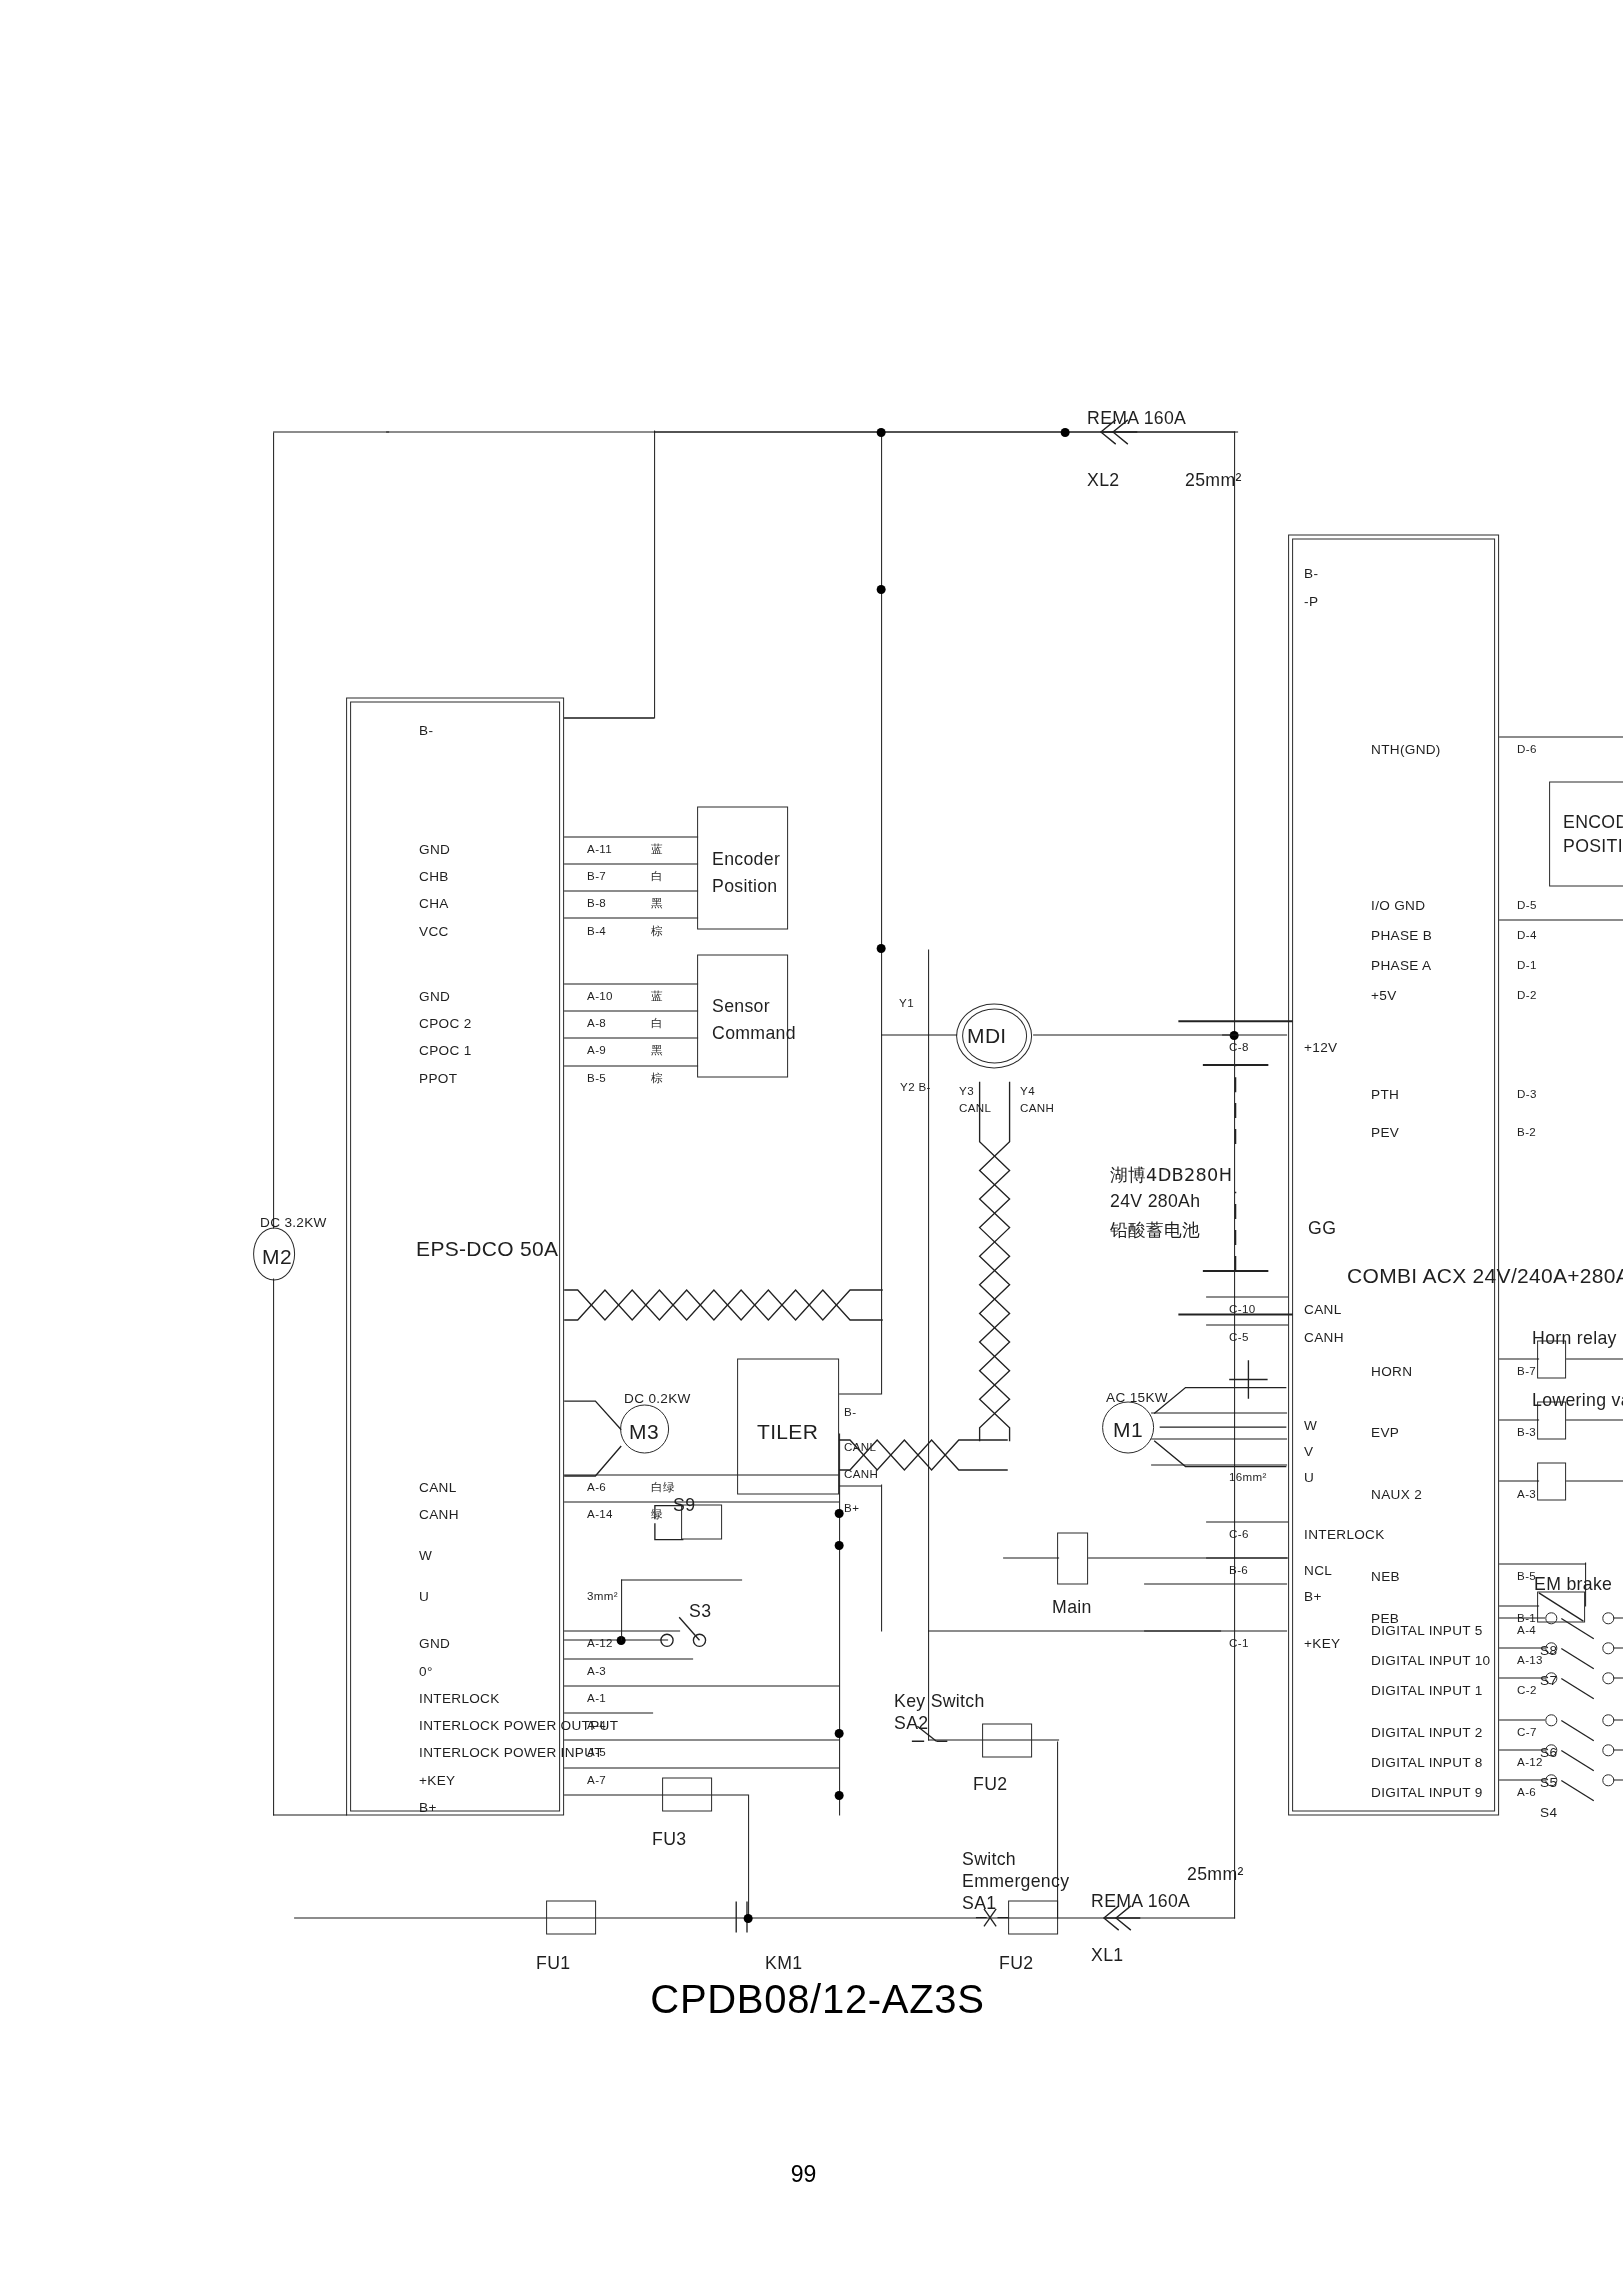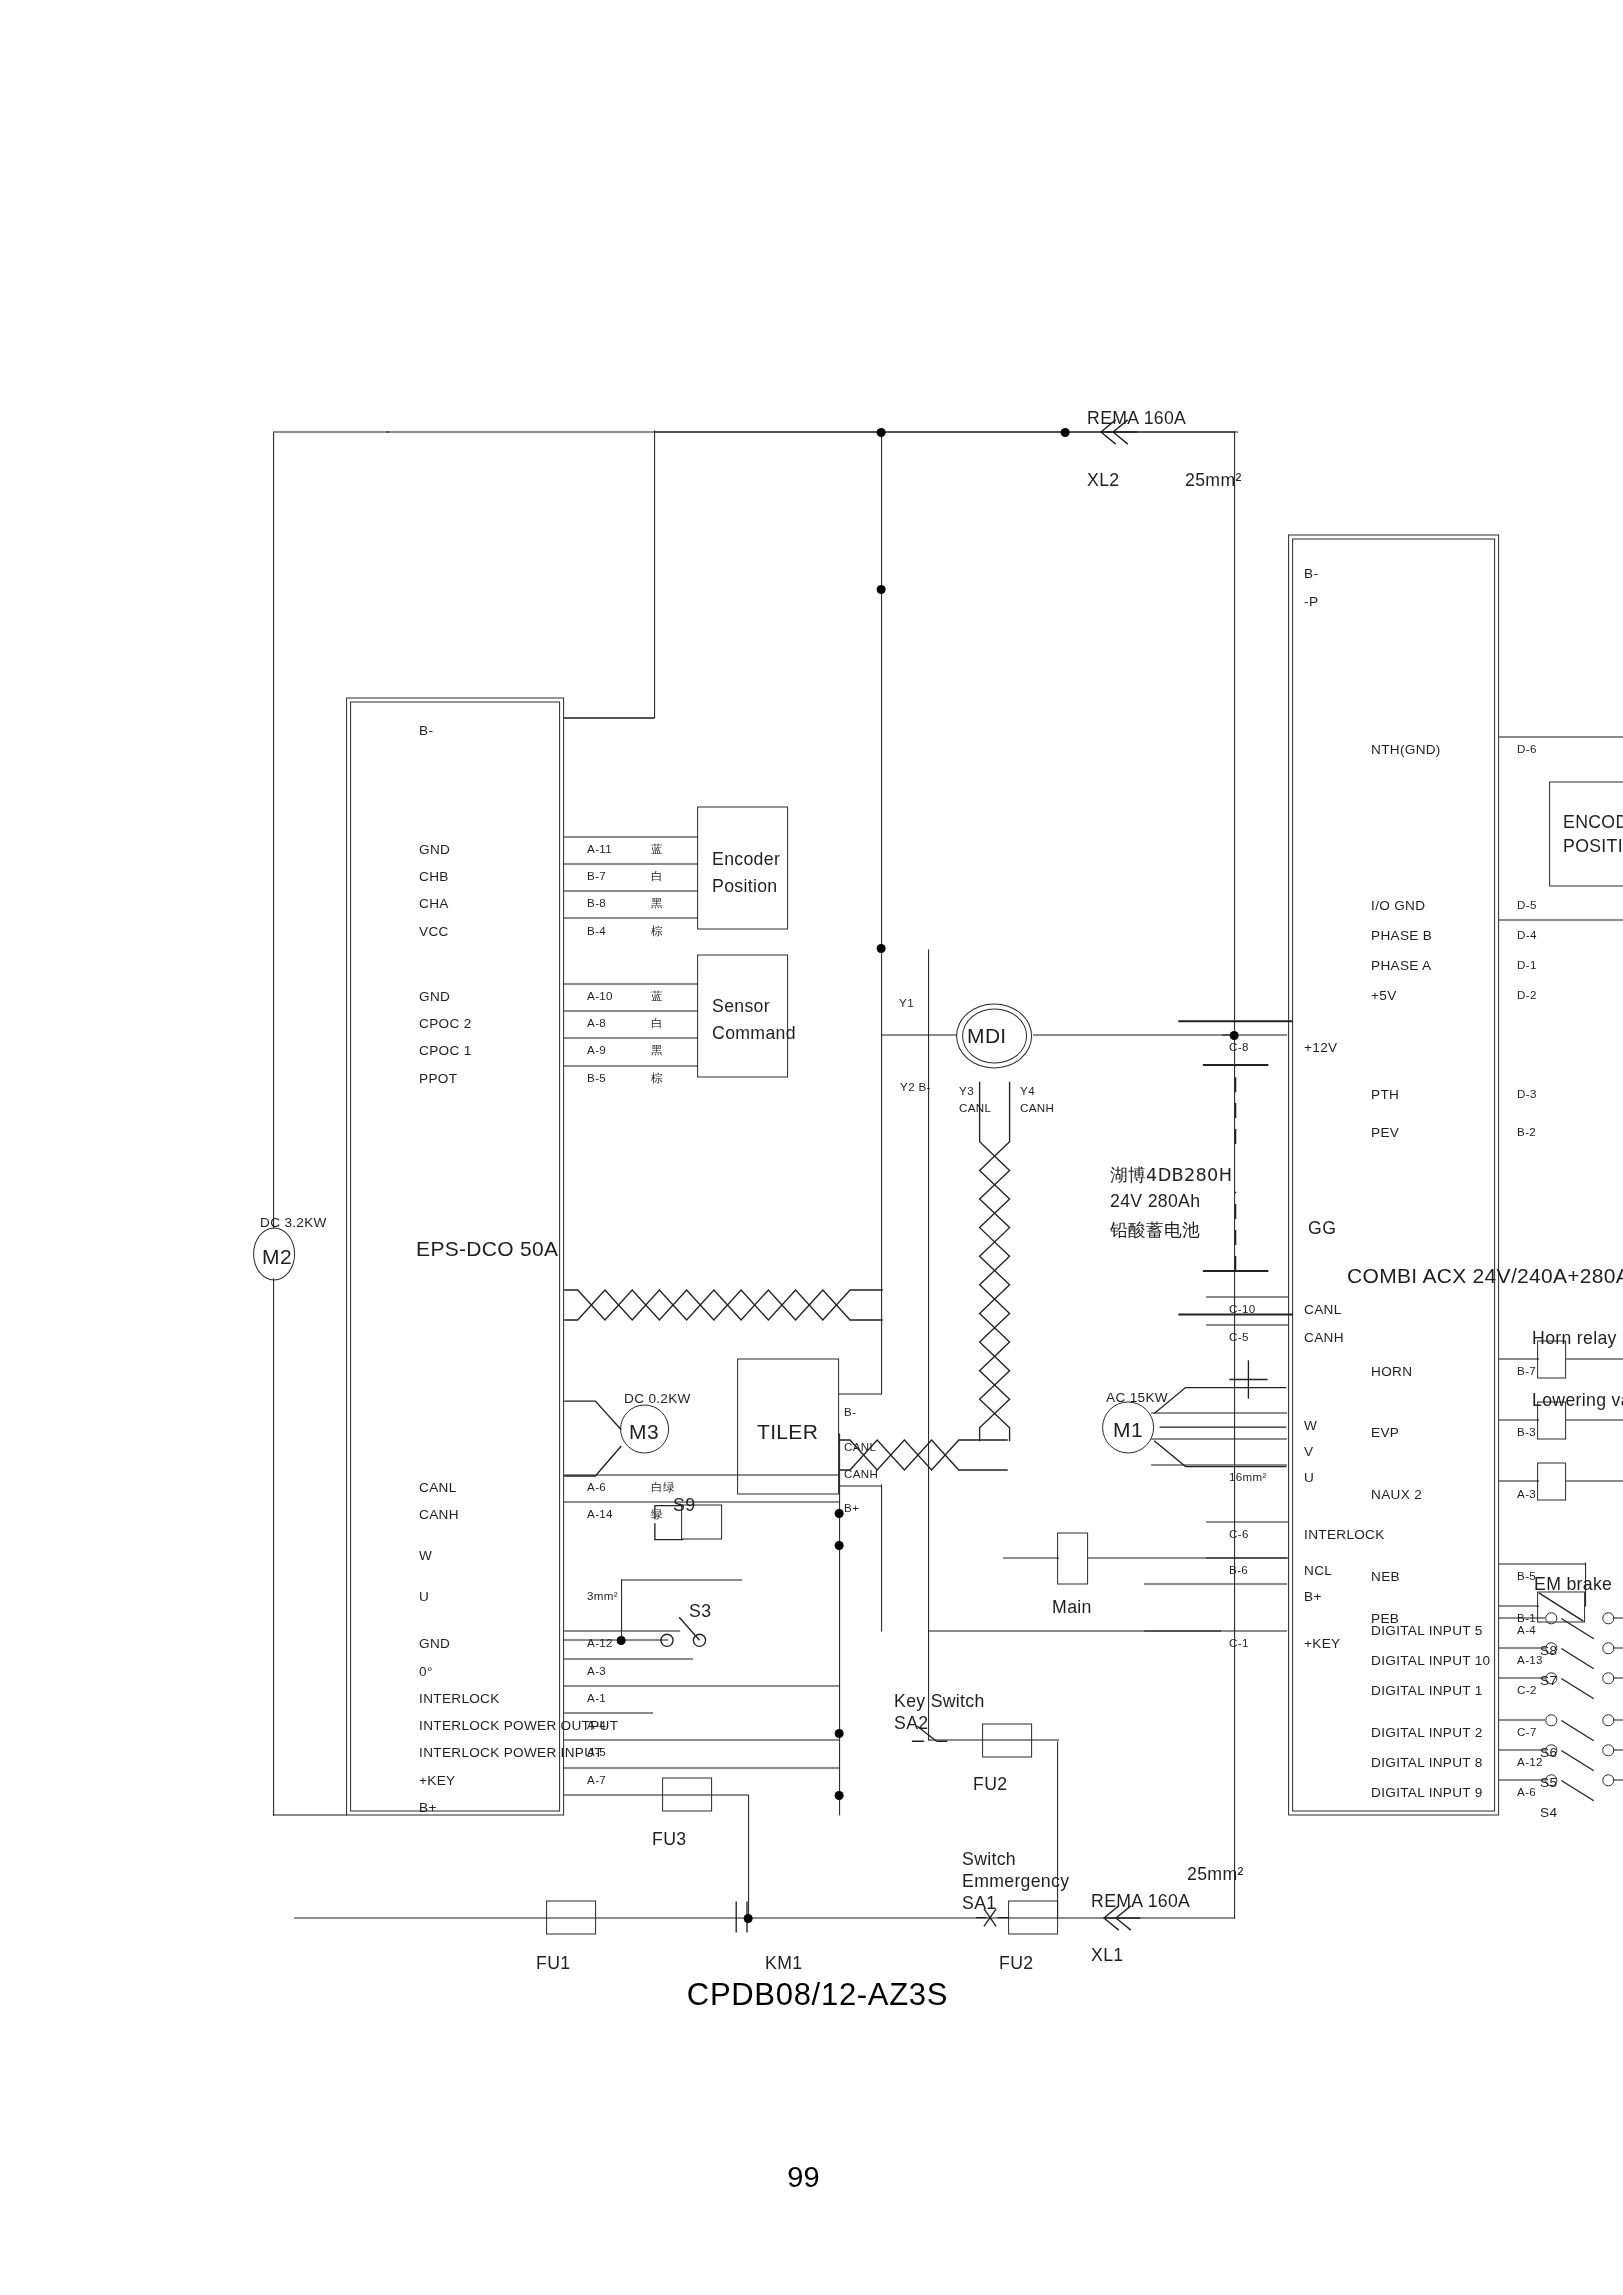--- a/index.html
+++ b/index.html
@@ -31,22 +31,22 @@
   .tm{position:absolute;width:11.6px;height:11.6px;border:1.4px solid #2a2a2a;border-radius:50%;box-sizing:border-box;transform:translate(-50%,-50%);background:#fff;}
   .t{position:absolute;color:#1f1f1f;white-space:nowrap;font-family:"Liberation Sans",sans-serif;letter-spacing:0.3px;}
   
   .tr{transform-origin:0 0;transform:rotate(90deg);}
   .s12{font-size:11.6px;}
   .s14{font-size:13.6px;}
   .s18{font-size:17.7px;}
   .s22{font-size:21px;}
   .cn{font-family:"DejaVu Sans",sans-serif;}
   #title,#pageno{position:absolute;color:#000;font-family:"Liberation Sans",sans-serif;text-align:center;}
-  #title{left:12px;right:0;top:1977px;font-size:31px;letter-spacing:0.7px;}
-  #pageno{left:0;right:16px;top:2161px;font-size:29px;}
+  #title{left:12px;right:0;top:1977px;font-size:40px;letter-spacing:0.7px;}
+  #pageno{left:0;right:16px;top:2161px;font-size:23px;}
 </style>
 </head>
 <body>
 
 <div id="page">
 
   <div id="canvas">
 
     <div class="ln v" style="left:170px;top:82px;height:941px;"></div>
 

